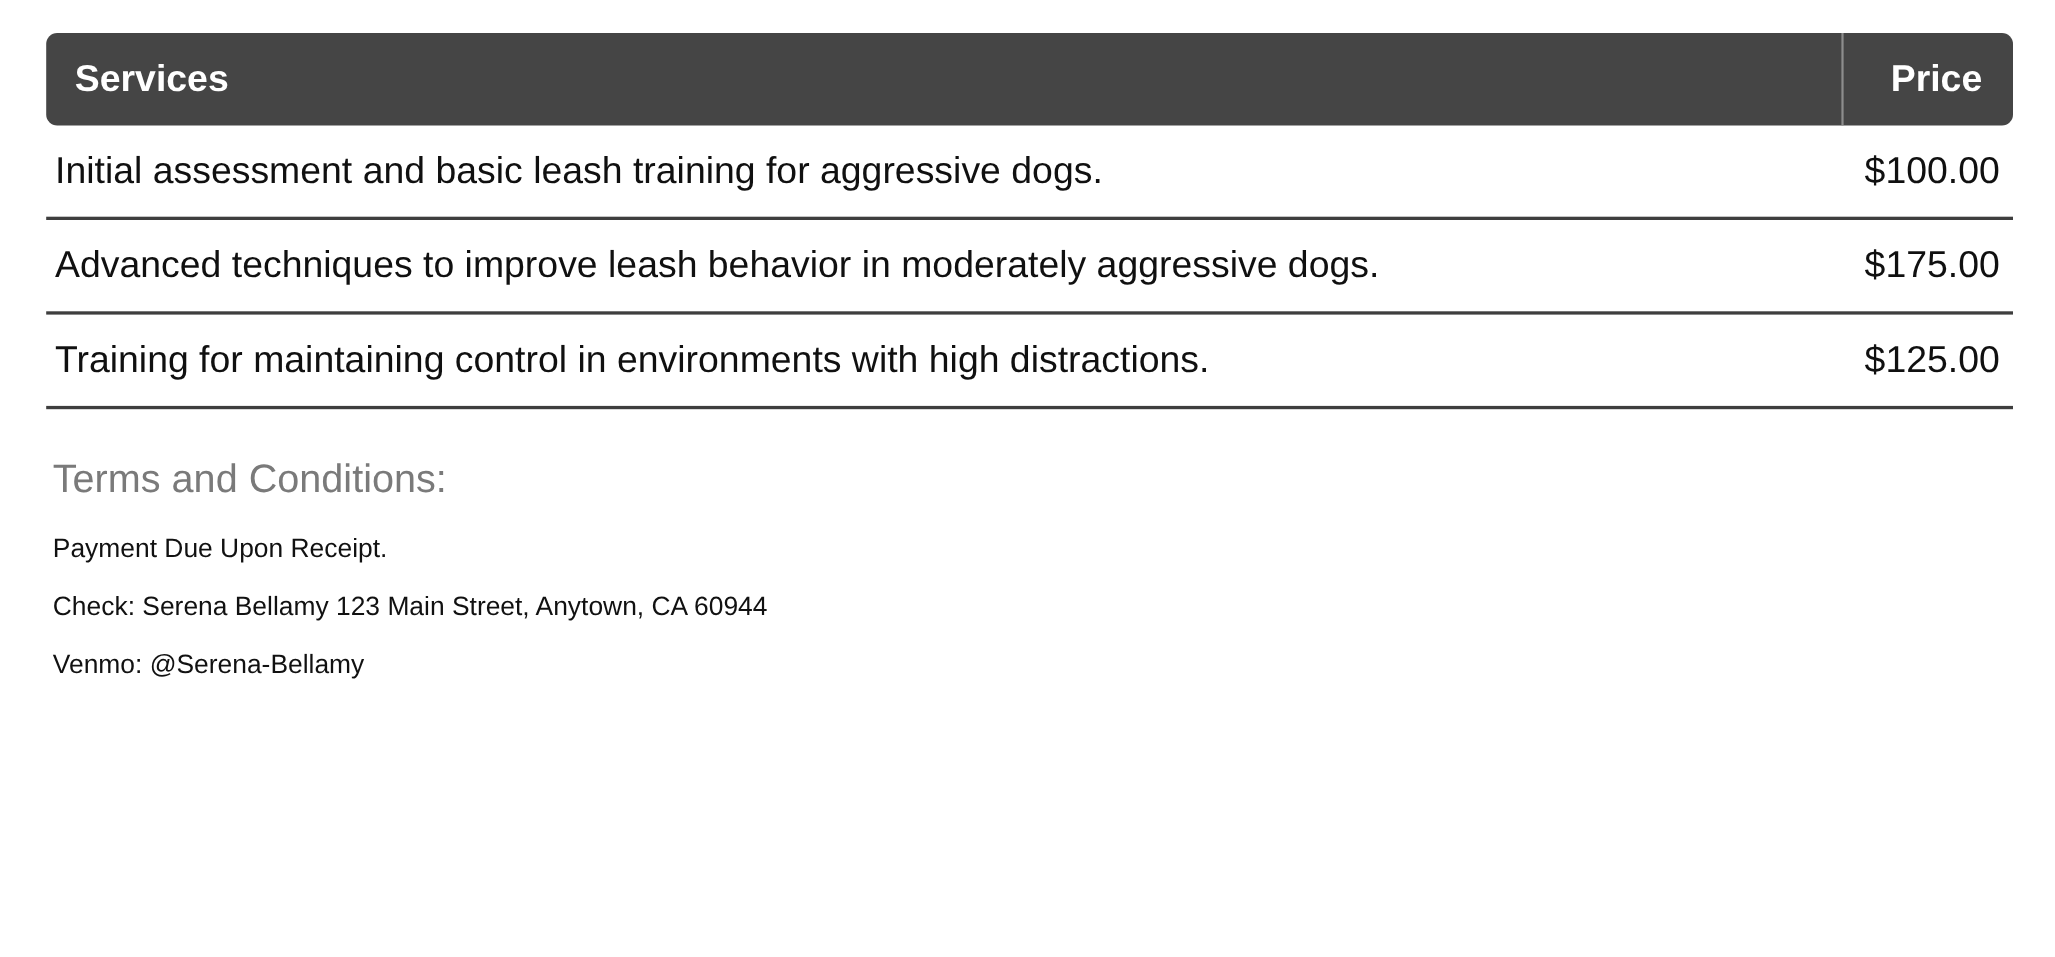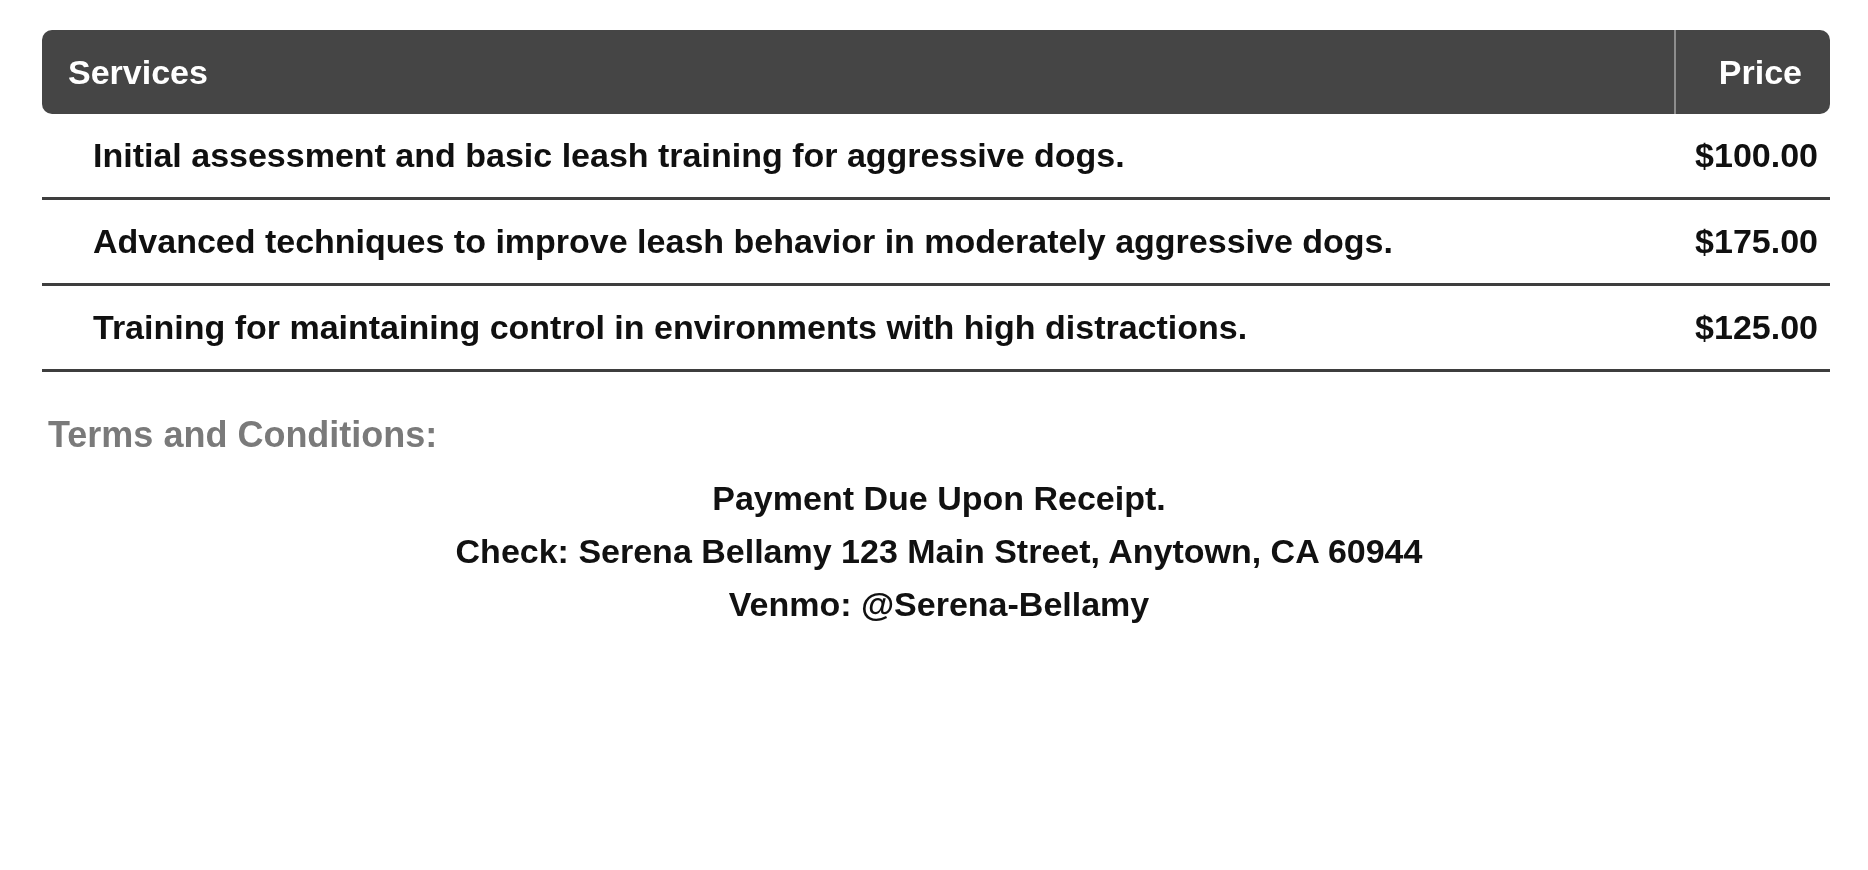--- a/index.html
+++ b/index.html
@@ -1,15 +1,15 @@
 <!DOCTYPE html>
 <html><head>
 <meta charset="utf-8">
 <style>
-  * { box-sizing: border-box; font-weight: bold; }
+  * { box-sizing: border-box; }
   html, body { margin: 0; padding: 0; }
   body {
     width: 1868px;
     height: 870px;
     background: #ffffff;
     font-family: "Liberation Sans", sans-serif;
     color: #101010;
     overflow: hidden;
   }
   .invoice { padding: 30px 38px 0 42px; }
@@ -41,21 +41,21 @@
   }
 
   
   .tr {
     display: flex;
     align-items: center;
     height: 86px;
     border-bottom: 3px solid #3e3e3e;
     font-size: 34px;
   }
-  .td-service { flex: 1; padding-left: 8px; margin-left: 43px; }
+  .td-service { flex: 1; padding-left: 8px; }
   .td-price { width: 172px; text-align: right; padding-right: 12px; white-space: nowrap; }
 
   
   .total-row {
     display: flex;
     align-items: center;
     justify-content: flex-end;
     height: 88px;
     font-weight: bold;
     font-size: 34px;
@@ -64,24 +64,23 @@
   .total-value { width: 172px; text-align: right; padding-right: 12px; white-space: nowrap; }
 
   
   .terms { margin-top: 42px; padding-left: 6px; }
   .terms-heading {
     color: #7a7a7a;
     font-size: 36px;
     margin-bottom: 16px;
   }
   .terms-line {
-    font-size: 34px;
+    font-size: 24px;
     line-height: 53px;
     color: #111111;
-    text-align: center;
   }
 </style>
 </head>
 <body>
 
 <div class="invoice">
 
   <div class="table">
 
     <div class="thead">

